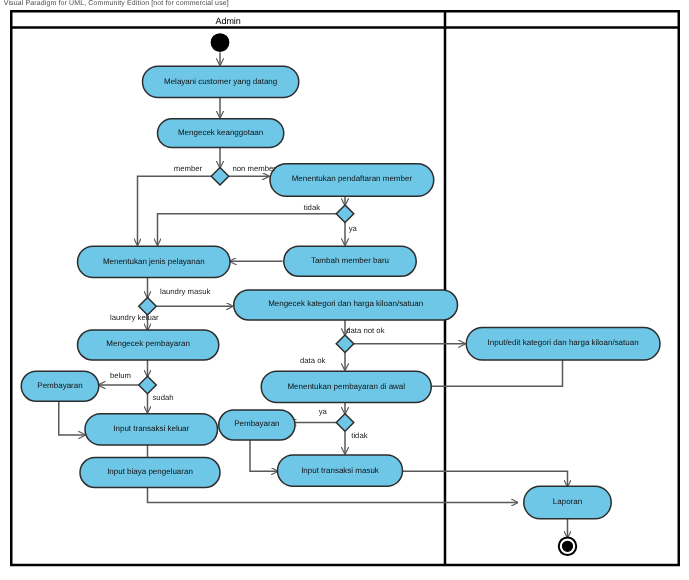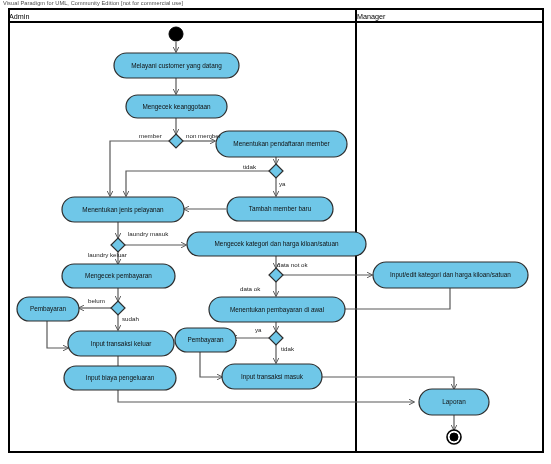--- a/index.html
+++ b/index.html
@@ -48,21 +48,21 @@
   }
   .edge-label {
     position: absolute;
     font-size: 6.2px;
     color: #1a1a1a;
     white-space: nowrap;
     font-family: "Liberation Sans", sans-serif;
   }
   .lane-title {
     position: absolute;
-    text-align: left;
+    text-align: center;
     font-size: 7.2px;
     color: #000000;
     font-family: "Liberation Sans", sans-serif;
   }
 </style>
 </head>
 <body>
 
 <div id="canvas">
 
@@ -166,21 +166,20 @@
       <polygon points="276,268 283,275 276,282 269,275" fill="#6FC7E8" stroke="#2d2d2d" stroke-width="1.2"></polygon>
       <polygon points="118,301 125,308 118,315 111,308" fill="#6FC7E8" stroke="#2d2d2d" stroke-width="1.2"></polygon>
       <polygon points="276,331 283,338 276,345 269,338" fill="#6FC7E8" stroke="#2d2d2d" stroke-width="1.2"></polygon>
 
       <circle cx="454" cy="437" r="7" fill="none" stroke="#000000" stroke-width="1.6"></circle>
       <circle cx="454" cy="437" r="4" fill="#000000" stroke="#000000"></circle>
     </g>
   </svg>
 
   <div class="lane-title" style="left:9px;  top:12px; width:347px;">Admin</div>
-  <div class="lane-title" style="left:357px; top:12px; width:186px;">Manager</div>
 
   <div class="node-label" style="left:114px; top:53px;  width:125px; height:25px;">Melayani customer yang datang</div>
   <div class="node-label" style="left:126px; top:95px;  width:101px; height:23px;">Mengecek keanggotaan</div>
   <div class="node-label" style="left:216px; top:131px; width:131px; height:26px;">Menentukan pendaftaran member</div>
   <div class="node-label" style="left:227px; top:197px; width:106px; height:24px;">Tambah member baru</div>
   <div class="node-label" style="left:62px;  top:197px; width:122px; height:25px;">Menentukan jenis pelayanan</div>
   <div class="node-label" style="left:187px; top:232px; width:179px; height:24px;">Mengecek kategori dan harga kiloan/satuan</div>
   <div class="node-label" style="left:373px; top:262px; width:155px; height:26px;">Input/edit kategori dan harga kiloan/satuan</div>
   <div class="node-label" style="left:62px;  top:264px; width:113px; height:24px;">Mengecek pembayaran</div>
   <div class="node-label" style="left:17px;  top:297px; width:62px;  height:24px;">Pembayaran</div>

